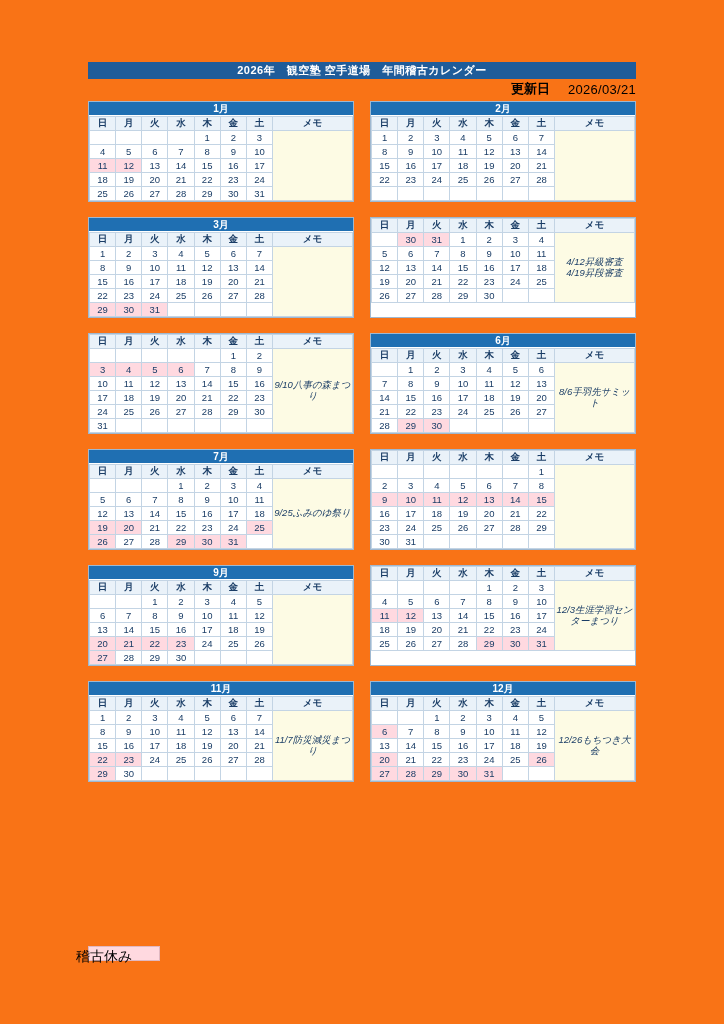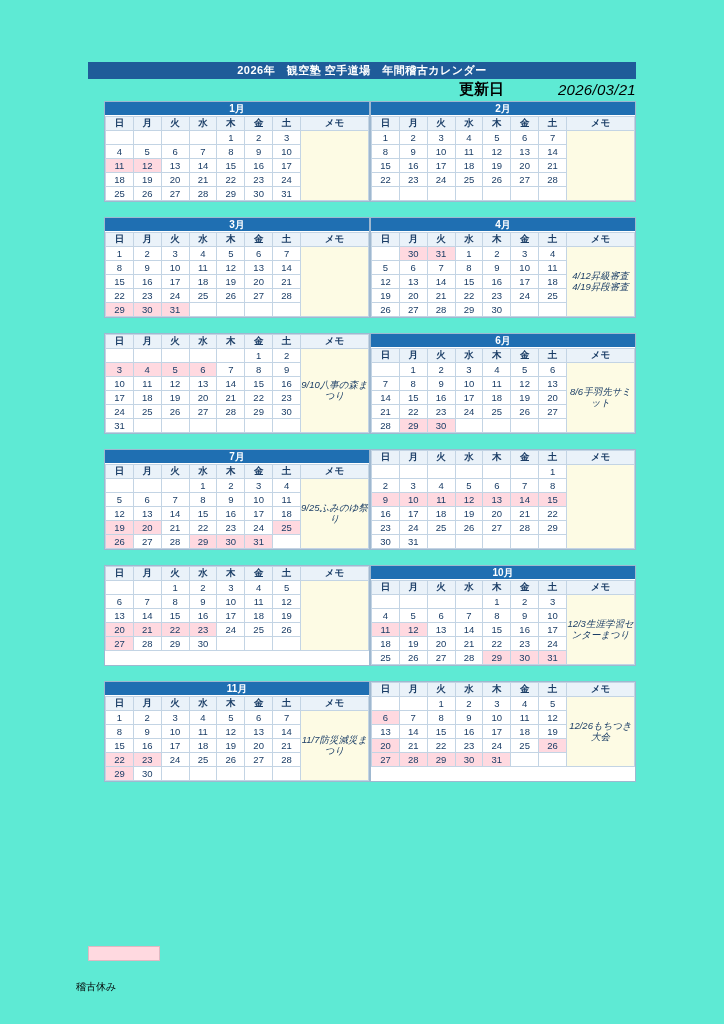--- a/index.html
+++ b/index.html
@@ -5,21 +5,21 @@
   * { box-sizing: border-box; }
   html, body {
     margin: 0; padding: 0;
     width: 724px; height: 1024px;
     background: #ffffff;
     font-family: "Liberation Sans", sans-serif;
   }
   #page {
     position: relative;
     width: 724px; height: 1024px;
-    background: #5eead4;
+    background: #f97316;
     padding: 0;
   }
   .title-bar {
     position: absolute;
     left: 88px; top: 62px;
     width: 548px; height: 17px;
     background: #1f5c99;
     color: #ffffff;
     font-size: 11px;
     font-weight: bold;
@@ -28,35 +28,34 @@
     justify-content: center;
     letter-spacing: 0.5px;
   }
   .update-row {
     position: absolute;
     left: 450px; top: 82px;
     width: 186px; height: 14px;
     display: flex;
     align-items: center;
     justify-content: flex-end;
-    font-size: 15px;
+    font-size: 13px;
     color: #000;
-    gap: 36px;
   }
   .update-label { font-weight: bold; margin-right: 18px; }
-  .update-date { letter-spacing: 0.3px; font-style: italic; }
+  .update-date { letter-spacing: 0.3px; }
 
   .grid {
     position: absolute;
     left: 88px; top: 101px;
     width: 548px;
   }
   .month-row {
     display: flex;
-    justify-content: flex-end;
+    justify-content: space-between;
     margin-bottom: 15px;
   }
   .month-block {
     width: 266px;
     border: 1px solid #9fb8d0;
     background: #ffffff;
   }
   .month-head {
     background: #1f6fb2;
     color: #ffffff;
@@ -82,21 +81,21 @@
     color: #1a3d66;
   }
   table.cal th {
     background: #eaf2f9;
     font-weight: bold;
     font-size: 9.5px;
     height: 14px;
   }
   th.sun, td.sun { color: #d4343d; }
   th.sat, td.sat { color: #2f6fd0; }
-  th.memo { width: 68px; color: #1a3d66; }
+  th.memo { width: 80px; color: #1a3d66; }
   td.memo-cell {
     background: #fdfbe4;
     font-size: 8.5px;
     text-align: left;
     color: #000000;
     padding: 1px 2px;
     line-height: 1.15;
     vertical-align: top;
     word-break: break-all;
     font-style: italic;
@@ -112,22 +111,22 @@
     display: flex;
     align-items: center;
   }
   .legend-swatch {
     width: 72px; height: 15px;
     background: #ffd9e0;
     border: 1px solid #e0b8c2;
   }
   .legend-label {
     position: absolute;
-    left: 76px; top: 980px;
-    font-size: 10px;
+    left: 76px; top: 948px;
+    font-size: 14px;
     color: #000;
   }
 </style>
 </head>
 <body>
 
 <div id="page">
 
   <div class="title-bar">2026年　観空塾 空手道場　年間稽古カレンダー</div>
 
@@ -329,21 +328,20 @@
                 <td class="day off">31</td>
                 <td class="day empty">&nbsp;</td>
                 <td class="day empty">&nbsp;</td>
                 <td class="day empty">&nbsp;</td>
                 <td class="day empty">&nbsp;</td>
               </tr>
             </tbody>
           </table>
         </div>
         <div class="month-block">
-          <div class="month-head">4月</div>
           <table class="cal">
             <thead>
               <tr>
                 <th class="sun">日</th>
                 <th class="">月</th>
                 <th class="">火</th>
                 <th class="">水</th>
                 <th class="">木</th>
                 <th class="">金</th>
                 <th class="sat">土</th>
@@ -676,20 +674,21 @@
                 <td class="day empty">&nbsp;</td>
                 <td class="day empty">&nbsp;</td>
                 <td class="day empty">&nbsp;</td>
               </tr>
             </tbody>
           </table>
         </div>
       </div>
       <div class="month-row">
         <div class="month-block">
+          <div class="month-head">9月</div>
           <table class="cal">
             <thead>
               <tr>
                 <th class="sun">日</th>
                 <th class="">月</th>
                 <th class="">火</th>
                 <th class="">水</th>
                 <th class="">木</th>
                 <th class="">金</th>
                 <th class="sat">土</th>
@@ -740,21 +739,20 @@
                 <td class="day">29</td>
                 <td class="day">30</td>
                 <td class="day empty">&nbsp;</td>
                 <td class="day empty">&nbsp;</td>
                 <td class="day empty">&nbsp;</td>
               </tr>
             </tbody>
           </table>
         </div>
         <div class="month-block">
-          <div class="month-head">10月</div>
           <table class="cal">
             <thead>
               <tr>
                 <th class="sun">日</th>
                 <th class="">月</th>
                 <th class="">火</th>
                 <th class="">水</th>
                 <th class="">木</th>
                 <th class="">金</th>
                 <th class="sat">土</th>
@@ -872,20 +870,21 @@
                 <td class="day empty">&nbsp;</td>
                 <td class="day empty">&nbsp;</td>
                 <td class="day empty">&nbsp;</td>
                 <td class="day empty">&nbsp;</td>
                 <td class="day empty">&nbsp;</td>
               </tr>
             </tbody>
           </table>
         </div>
         <div class="month-block">
+          <div class="month-head">12月</div>
           <table class="cal">
             <thead>
               <tr>
                 <th class="sun">日</th>
                 <th class="">月</th>
                 <th class="">火</th>
                 <th class="">水</th>
                 <th class="">木</th>
                 <th class="">金</th>
                 <th class="sat">土</th>

